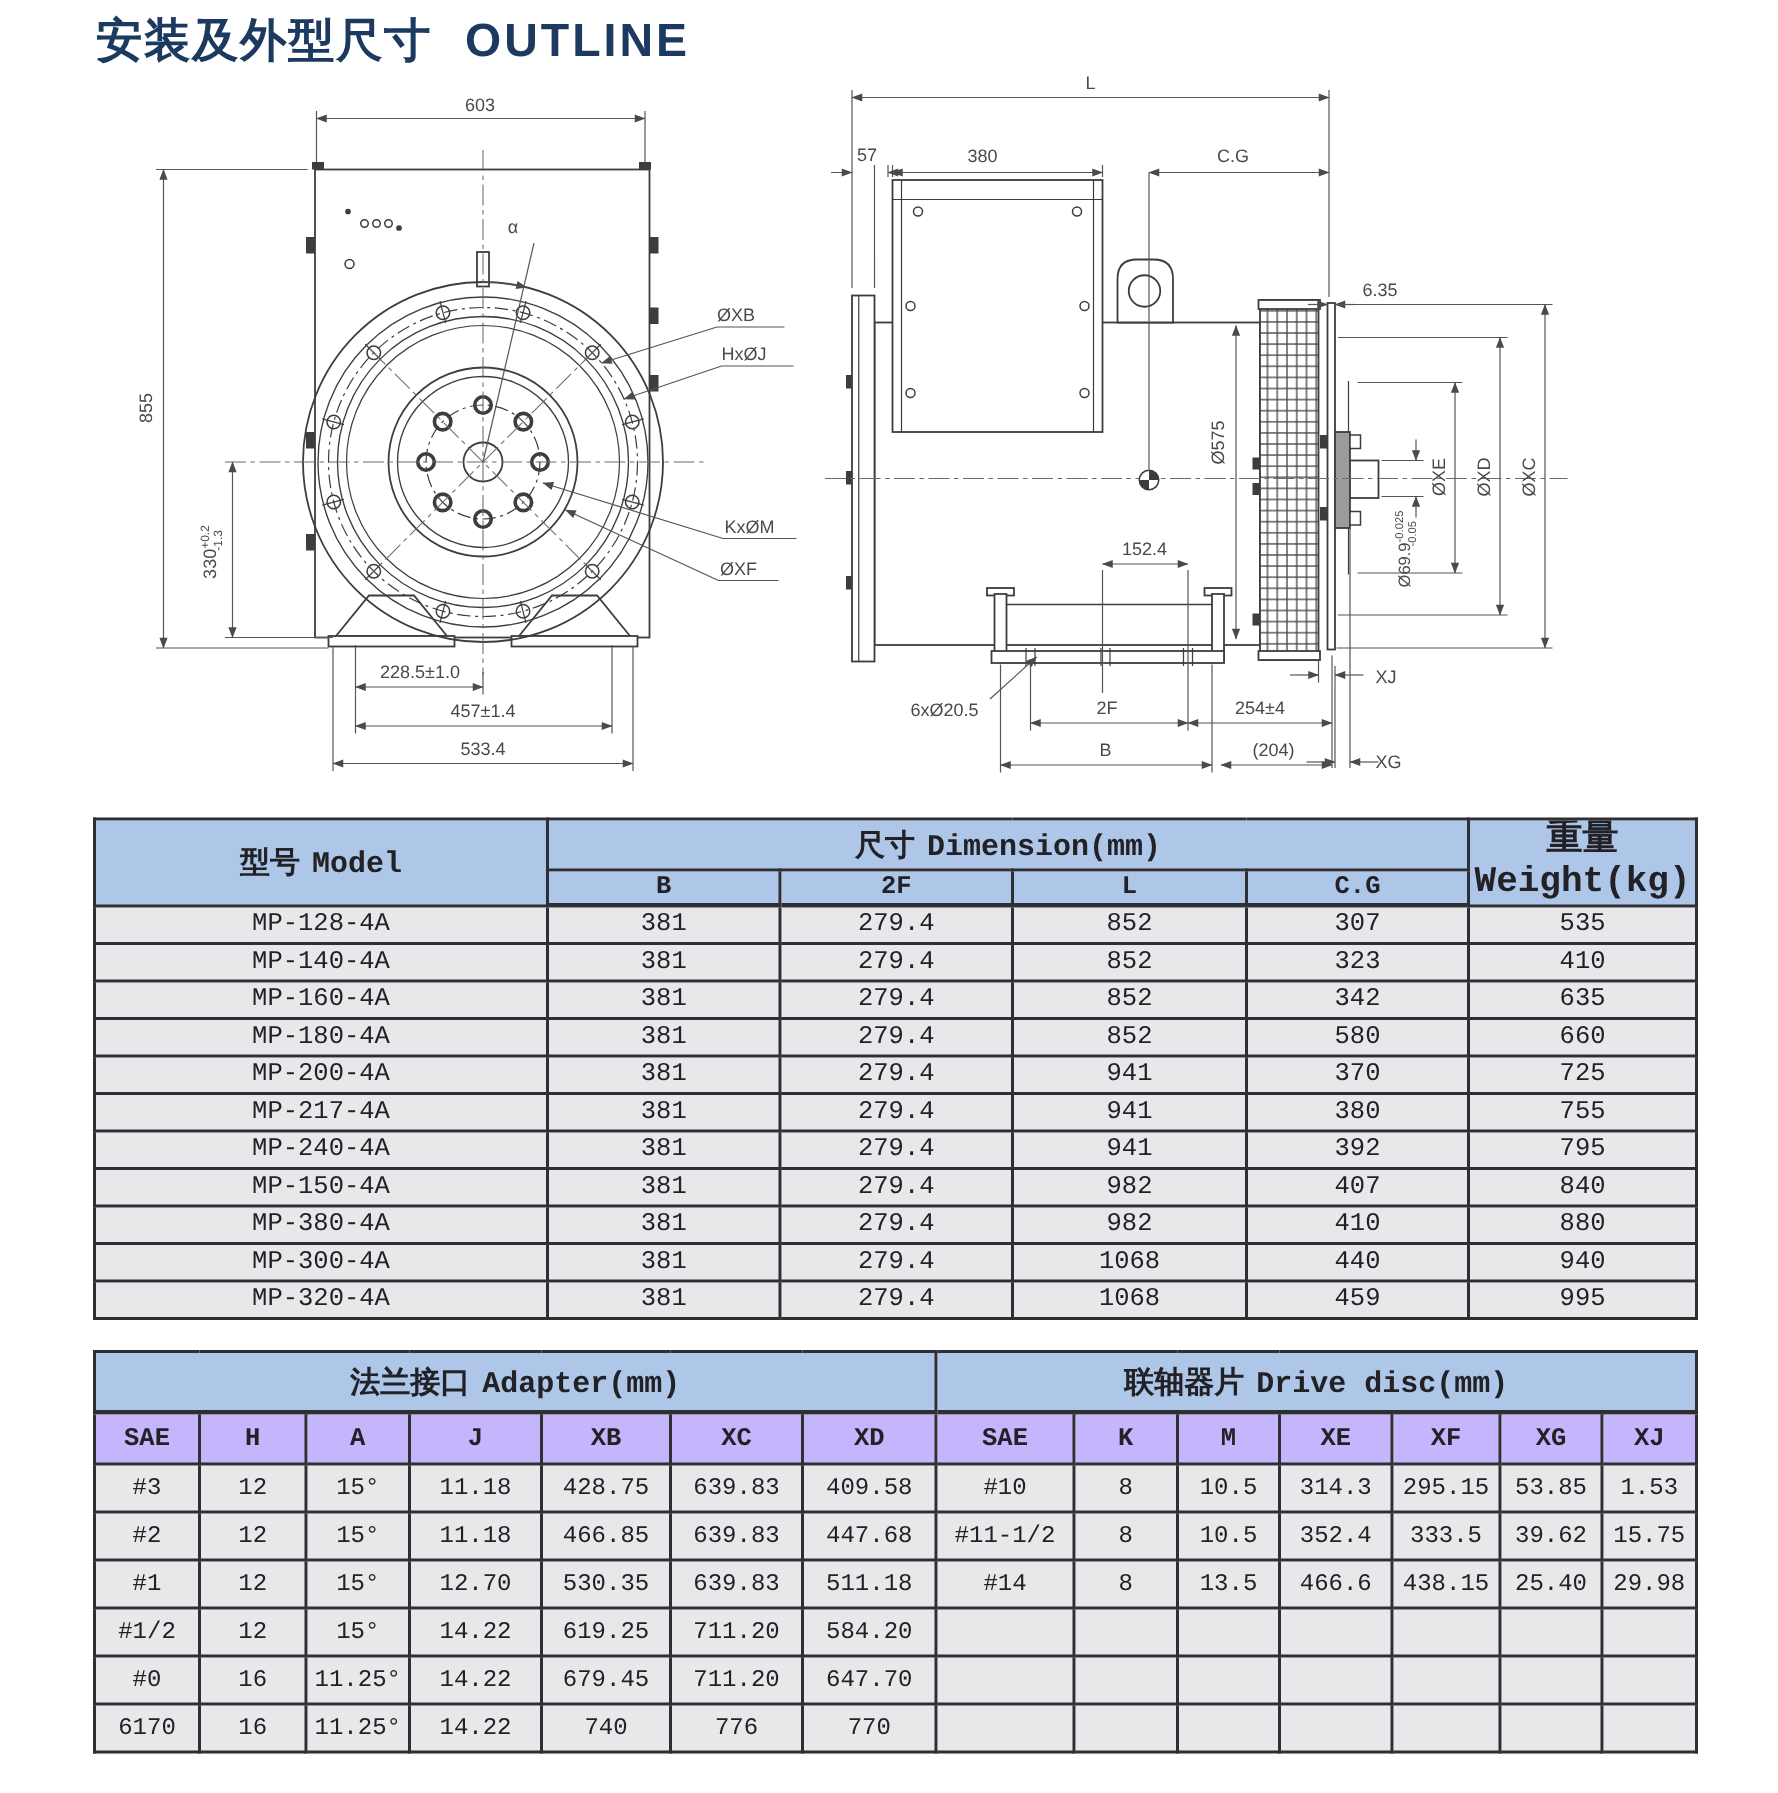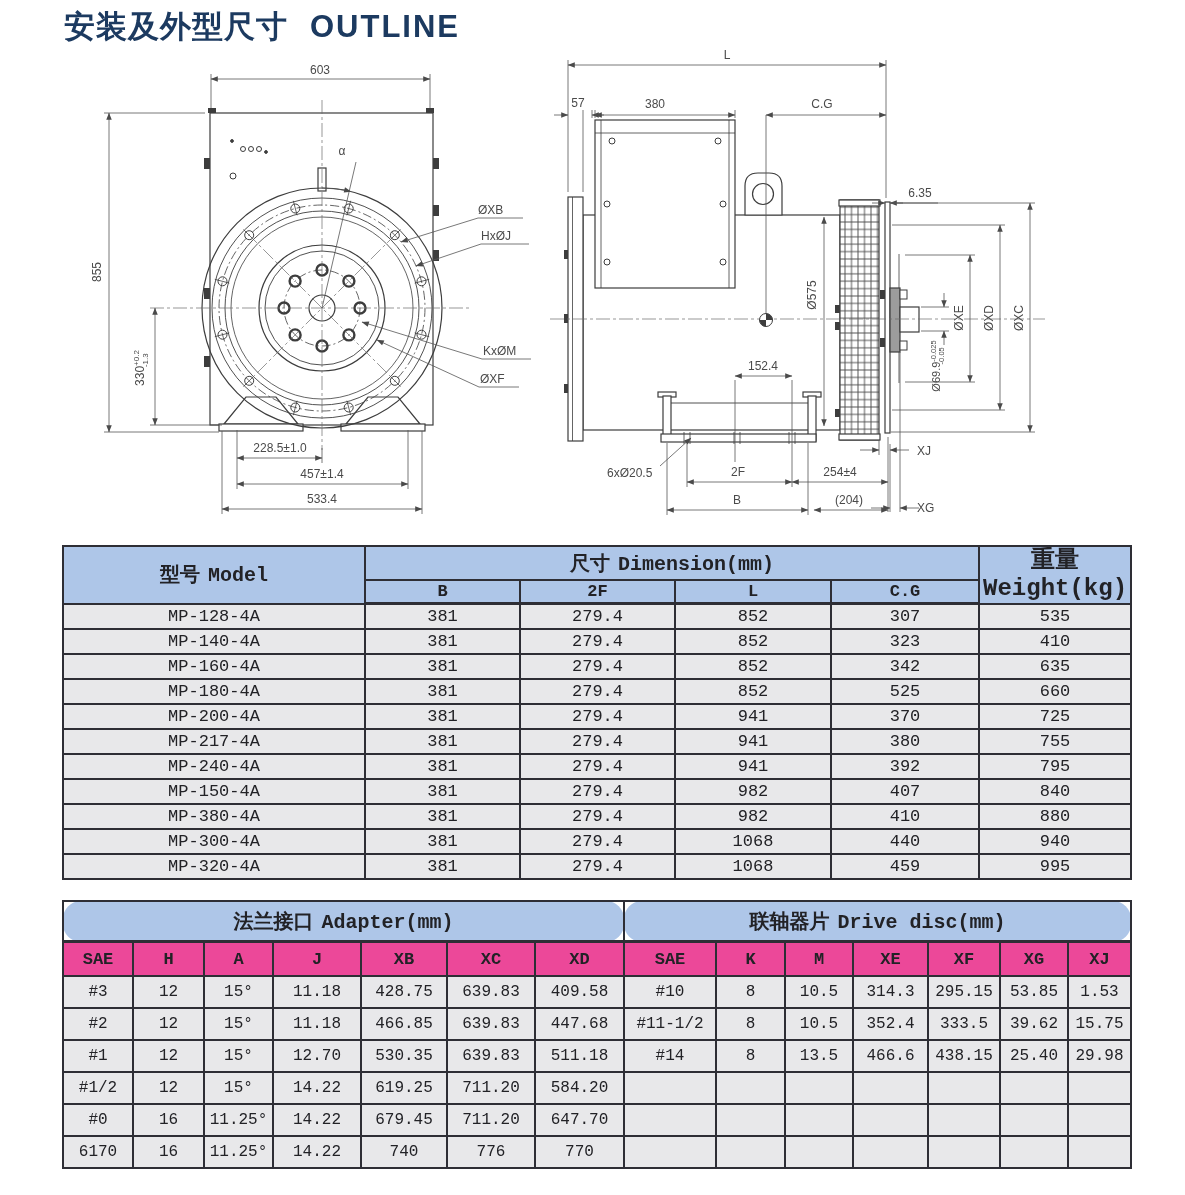--- a/index.html
+++ b/index.html
@@ -13,22 +13,22 @@
         font-family:Liberation Mono, monospace;color:#222226;}
   td,th{border:2px solid #2e2e35;text-align:center;vertical-align:middle;
         overflow:hidden;white-space:nowrap;padding:0;}
   .t1{left:62px;top:545px;width:1068px;}
   .t2{left:62px;top:900px;width:1068px;}
   .hdr{background:#aec6e8;font-weight:bold;}
   .t1 .grp th{font-size:20px;height:32px;}
   .t1 .sub th{font-size:17px;height:21px;border-bottom:3px solid #2e2e35;}
   .t1 tbody td{background:#e8e8ea;font-size:17px;height:23px;}
   .t1 .wcell div{line-height:1.15;font-size:24px;}
-  .t2 .grp th{font-size:20px;height:38px;border-bottom:3px solid #2e2e35;border-radius:18px;}
-  .t2 .sub th{background:#ec4899;font-size:17px;height:32px;font-weight:bold;}
+  .t2 .grp th{font-size:20px;height:38px;border-bottom:3px solid #2e2e35;}
+  .t2 .sub th{background:#c4b5fd;font-size:17px;height:32px;font-weight:bold;}
   .t2 tbody td{background:#e8e8ea;font-size:16px;height:30px;}
   .zh{margin-right:8px;}
 </style>
 </head>
 <body>
 
 <div id="page">
 
   <div id="title">
     <span class="zh">安装及外型尺寸</span><span class="en">OUTLINE</span>
@@ -348,21 +348,21 @@
           <td>279.4</td>
           <td>852</td>
           <td>342</td>
           <td>635</td>
         </tr>
       <tr>
           <td>MP-180-4A</td>
           <td>381</td>
           <td>279.4</td>
           <td>852</td>
-          <td>525</td>
+          <td>580</td>
           <td>660</td>
         </tr>
       <tr>
           <td>MP-200-4A</td>
           <td>381</td>
           <td>279.4</td>
           <td>941</td>
           <td>370</td>
           <td>725</td>
         </tr>

